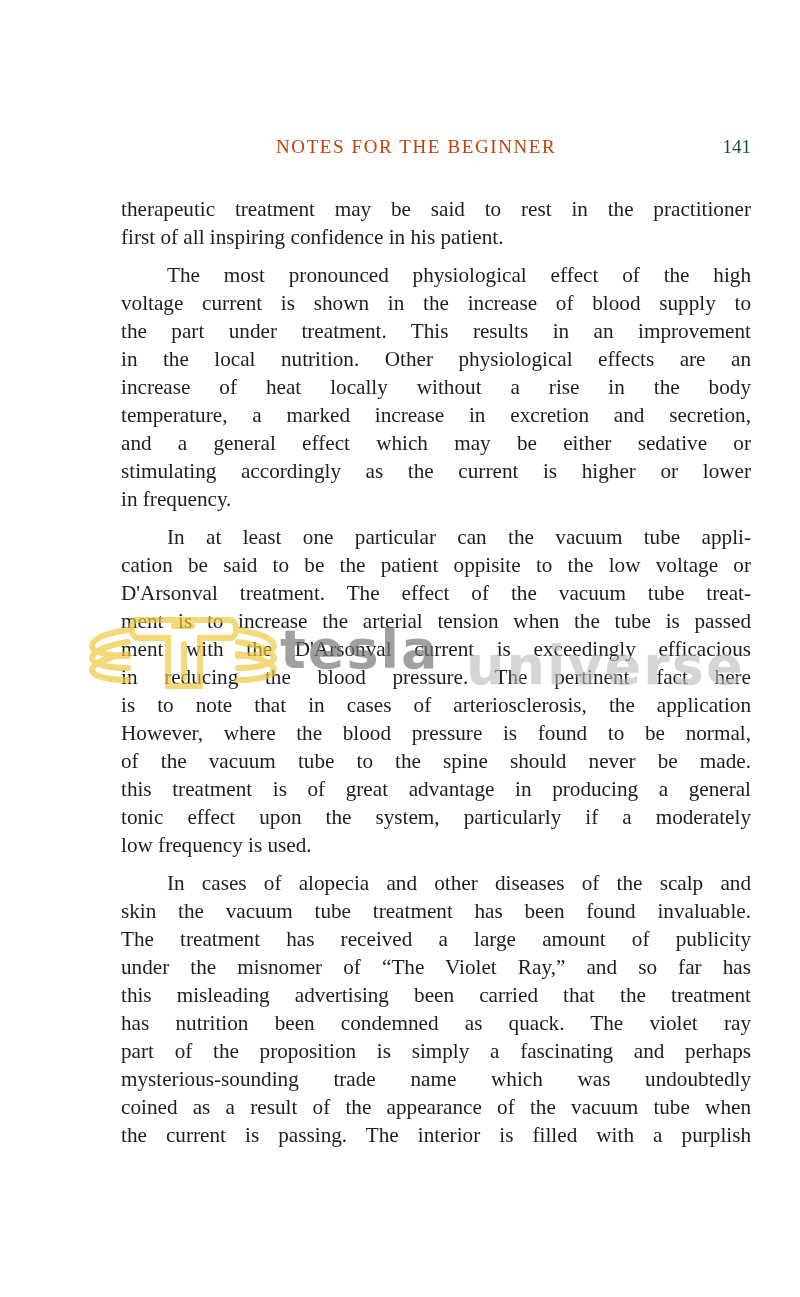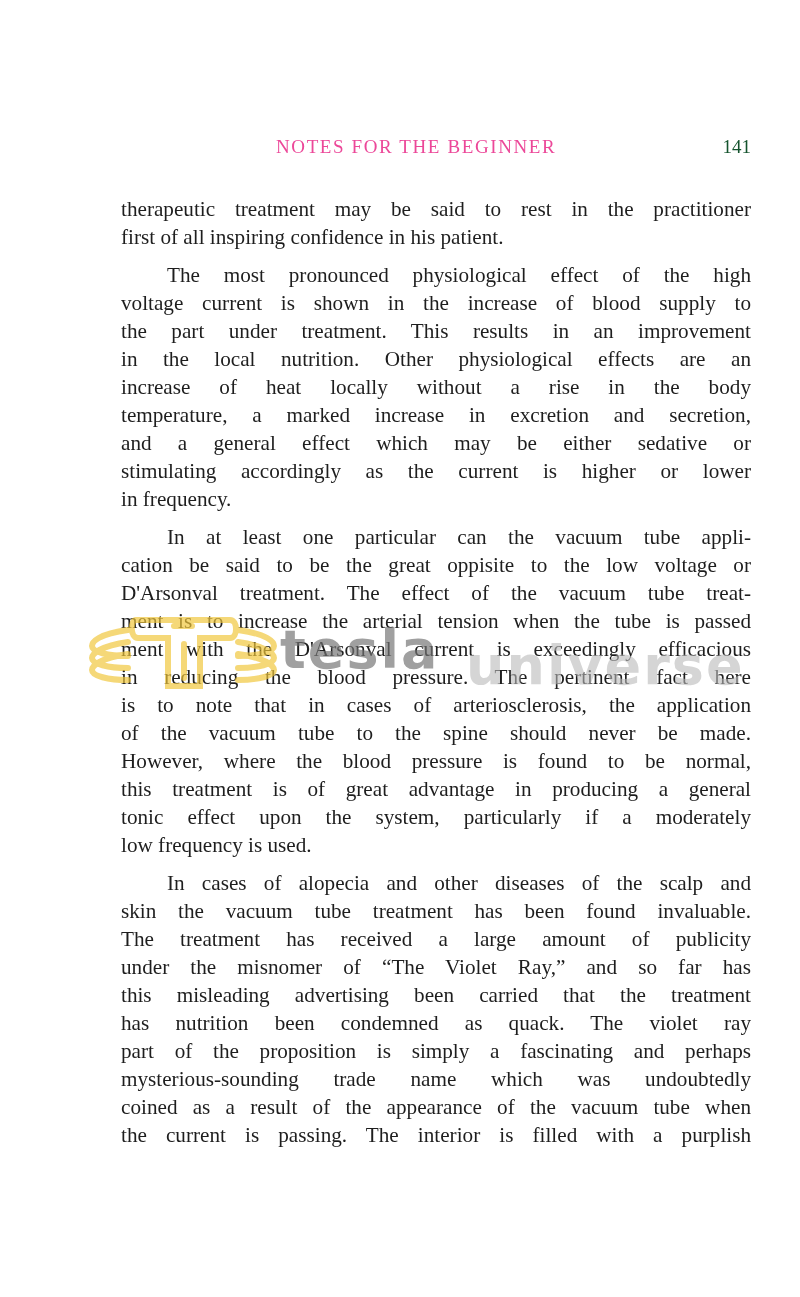--- a/index.html
+++ b/index.html
@@ -27,21 +27,21 @@
       left: 0;
       width: 630px;
       height: 24px;
     }
     .running-title {
       position: absolute;
       left: 155px;
       top: 0;
       font-size: 19px;
       letter-spacing: 1.6px;
-      color: #ec4899;
+      color: #c2410c;
     }
     .page-number {
       position: absolute;
       right: 0;
       top: 0;
       font-size: 19px;
       color: #14532d;
     }
     .body-text {
       position: absolute;
@@ -124,28 +124,28 @@
       <span class="line">in the local nutrition.  Other physiological effects are an</span>
       <span class="line">increase of heat locally without a rise in the body</span>
       <span class="line">temperature, a marked increase in excretion and secretion,</span>
       <span class="line">and a general effect which may be either sedative or</span>
       <span class="line">stimulating accordingly as the current is higher or lower</span>
       <span class="line last">in frequency.</span>
     </p>
 
     <p class="para">
       <span class="line" style="padding-left:46px">In at least one particular can the vacuum tube appli-</span>
-      <span class="line">cation be said to be the great oppisite to the low voltage or</span>
+      <span class="line">cation be said to be the patient oppisite to the low voltage or</span>
       <span class="line">D'Arsonval treatment.  The effect of the vacuum tube treat-</span>
       <span class="line">ment is to increase the arterial tension when the tube is passed</span>
       <span class="line">ment with the D'Arsonval current is exceedingly efficacious</span>
       <span class="line">in reducing the blood pressure.  The pertinent fact here</span>
       <span class="line">is to note that in cases of arteriosclerosis, the application</span>
+      <span class="line">However, where the blood pressure is found to be normal,</span>
       <span class="line">of the vacuum tube to the spine should never be made.</span>
-      <span class="line">However, where the blood pressure is found to be normal,</span>
       <span class="line">this treatment is of  great advantage in producing a general</span>
       <span class="line">tonic effect upon the system, particularly if a moderately</span>
       <span class="line last">low frequency is used.</span>
     </p>
 
     <p class="para">
       <span class="line" style="padding-left:46px">In cases of alopecia and other diseases of the scalp and</span>
       <span class="line">skin the vacuum tube treatment has been found invaluable.</span>
       <span class="line">The treatment has received a large amount of publicity</span>
       <span class="line">under the misnomer of “The Violet Ray,” and so far has</span>

